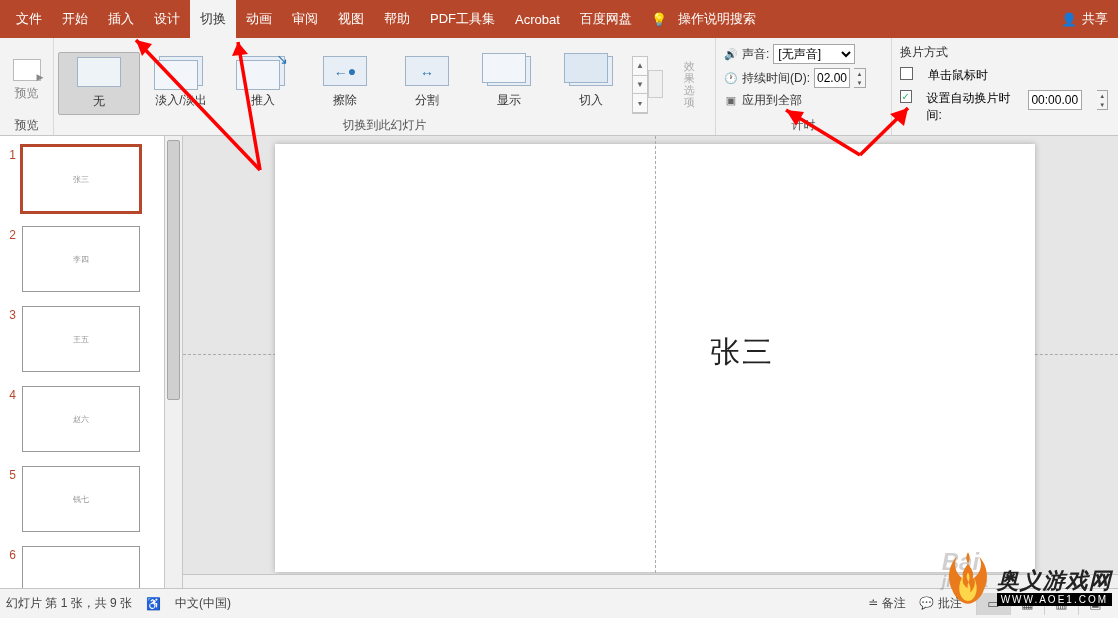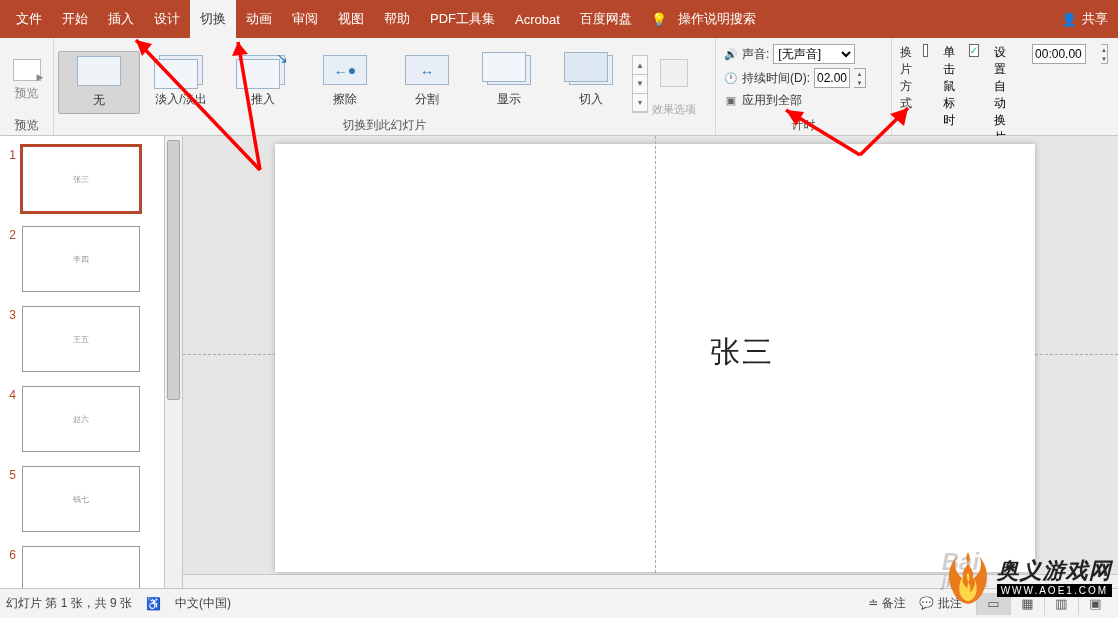--- a/index.html
+++ b/index.html
@@ -23,34 +23,34 @@
 .trans-gallery { flex: 1; display: flex; align-items: flex-start; padding-top: 8px; gap: 0; position: relative; }
 .trans-item { width: 82px; display: flex; flex-direction: column; align-items: center; gap: 6px; padding: 4px 0; cursor: pointer; }
 .trans-item.selected { background: #d6d6d6; border: 1px solid #b0b0b0; border-radius: 2px; }
 .trans-item .thumb { width: 44px; height: 30px; background: #e8eef5; border: 1px solid #9fb4c9; position: relative; display: flex; align-items: center; justify-content: center; }
 .trans-item .thumb.none { background: #eef3f8; }
 .trans-item .label { font-size: 12px; color: #333; }
 .trans-arrow { color: #2e75b6; font-size: 14px; }
 .gallery-scrollbar { width: 16px; display: flex; flex-direction: column; border: 1px solid #c6c6c6; height: 58px; margin-top: 4px; }
 .gallery-scrollbar div { flex: 1; display: flex; align-items: center; justify-content: center; font-size: 8px; color: #666; border-bottom: 1px solid #c6c6c6; background: #f9f9f9; cursor: pointer; }
 
-.effect-opts { width: 52px; display: flex; flex-direction: column; align-items: center; gap: 16px; padding-top: 8px; color: #aaa; }
+.effect-opts { width: 52px; display: flex; flex-direction: row; align-items: center; gap: 16px; padding-top: 8px; color: #aaa; }
 .effect-opts .icon { width: 28px; height: 28px; border: 1px solid #ccc; background: #f0f0f0; }
 .effect-opts .label { font-size: 11px; text-align: center; line-height: 1.1; }
 
 .timing-group .controls { flex-direction: column; align-items: flex-start; gap: 4px; padding: 6px 10px 0 8px; font-size: 12px; }
 .timing-row { display: flex; align-items: center; gap: 4px; color: #333; }
 .timing-row .mini-icon { width: 14px; height: 14px; display: inline-flex; align-items: center; justify-content: center; color: #666; font-size: 11px; }
 .timing-row select, .timing-row input.spin { height: 20px; font-size: 12px; border: 1px solid #a6a6a6; background: #fff; }
 .timing-row select { width: 82px; }
 .timing-row input.spin { width: 36px; padding: 0 2px; }
 .spinner-btns { display: flex; flex-direction: column; border: 1px solid #a6a6a6; border-left: none; height: 20px; width: 12px; }
 .spinner-btns span { flex: 1; font-size: 6px; display: flex; align-items: center; justify-content: center; background: #f4f4f4; color: #555; cursor: pointer; }
 
-.advance-group .controls { flex-direction: row; align-items: flex-start; gap: 6px; padding: 6px 10px 0 8px; font-size: 12px; }
+.advance-group .controls { flex-direction: column; align-items: flex-start; gap: 6px; padding: 6px 10px 0 8px; font-size: 12px; }
 .advance-group .title { color: #333; font-size: 12px; }
 .check-row { display: flex; align-items: flex-start; gap: 15px; }
 .check-row input.t { width: 54px; height: 20px; border: 1px solid #a6a6a6; font-size: 12px; padding: 0 2px; }
 
 .workspace { position: absolute; top: 136px; left: 0; right: 0; bottom: 30px; display: flex; background: #e6e6e6; }
 .slide-panel { width: 165px; background: #fff; border-right: 1px solid #c6c6c6; overflow-y: auto; padding: 10px 4px; }
 .slide-row { display: flex; gap: 6px; margin-bottom: 14px; }
 .slide-num { width: 12px; text-align: right; font-size: 12px; color: #B7472A; padding-top: 2px; }
 .slide-thumb { width: 118px; height: 66px; background: #fff; border: 1px solid #999; cursor: pointer; display: flex; align-items: center; justify-content: center; font-size: 8px; color: #999; }
 .slide-thumb.active { outline: 3px solid #B7472A; outline-offset: -1px; }
@@ -68,21 +68,21 @@
 .statusbar { position: absolute; left: 0; right: 0; bottom: 0; height: 30px; background: #f3f3f3; border-top: 1px solid #c6c6c6; display: flex; align-items: center; font-size: 12px; color: #444; padding: 0 6px; gap: 14px; }
 .statusbar .spacer { flex: 1; }
 .statusbar .vbtns { display: flex; align-items: center; gap: 0; }
 .statusbar .vbtn { width: 34px; height: 22px; display: flex; align-items: center; justify-content: center; color: #555; border-left: 1px solid #d0d0d0; cursor: pointer; font-size: 13px; }
 .statusbar .vbtn.active { background: #d6d6d6; }
 
 .arrow { position: absolute; pointer-events: none; }
 .arrow-line { stroke: #FF0000; stroke-width: 3.5; }
 .arrow-head { fill: #FF0000; }
 
-.watermark { position: absolute; right: 6px; bottom: 12px; display: flex; align-items: center; gap: 6px; }
+.watermark { position: absolute; right: 6px; bottom: 12px; display: flex; align-items: flex-end; gap: 6px; }
 .watermark .flame { width: 46px; height: 56px; position: relative; }
 .watermark .flame svg { width: 100%; height: 100%; }
 .watermark .txt { display: flex; flex-direction: column; line-height: 1.1; }
 .watermark .cn { font-size: 22px; font-weight: bold; color: #222; font-style: italic; letter-spacing: 1px; }
 .watermark .en { font-size: 10px; background: #000; color: #fff; padding: 1px 4px; letter-spacing: 2px; text-align: center; }
 .baidu-wm { position: absolute; right: 130px; bottom: 28px; color: rgba(120,120,120,0.35); font-size: 24px; font-weight: bold; font-style: italic; display:flex; flex-direction:column; align-items:flex-start; line-height:1; }
 .baidu-wm .s2 { font-size: 16px; }
 
 .chkbox { width: 13px; height: 13px; border: 1px solid #666; display: inline-flex; align-items: center; justify-content: center; font-size: 10px; color: #2b6; background: #fff; }
 </style>

